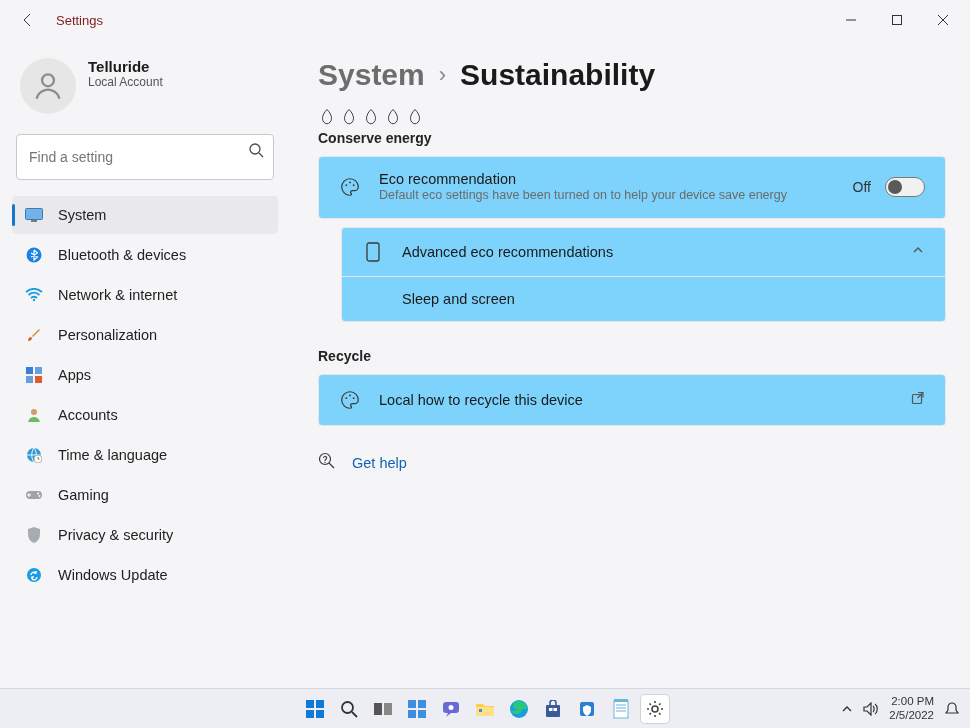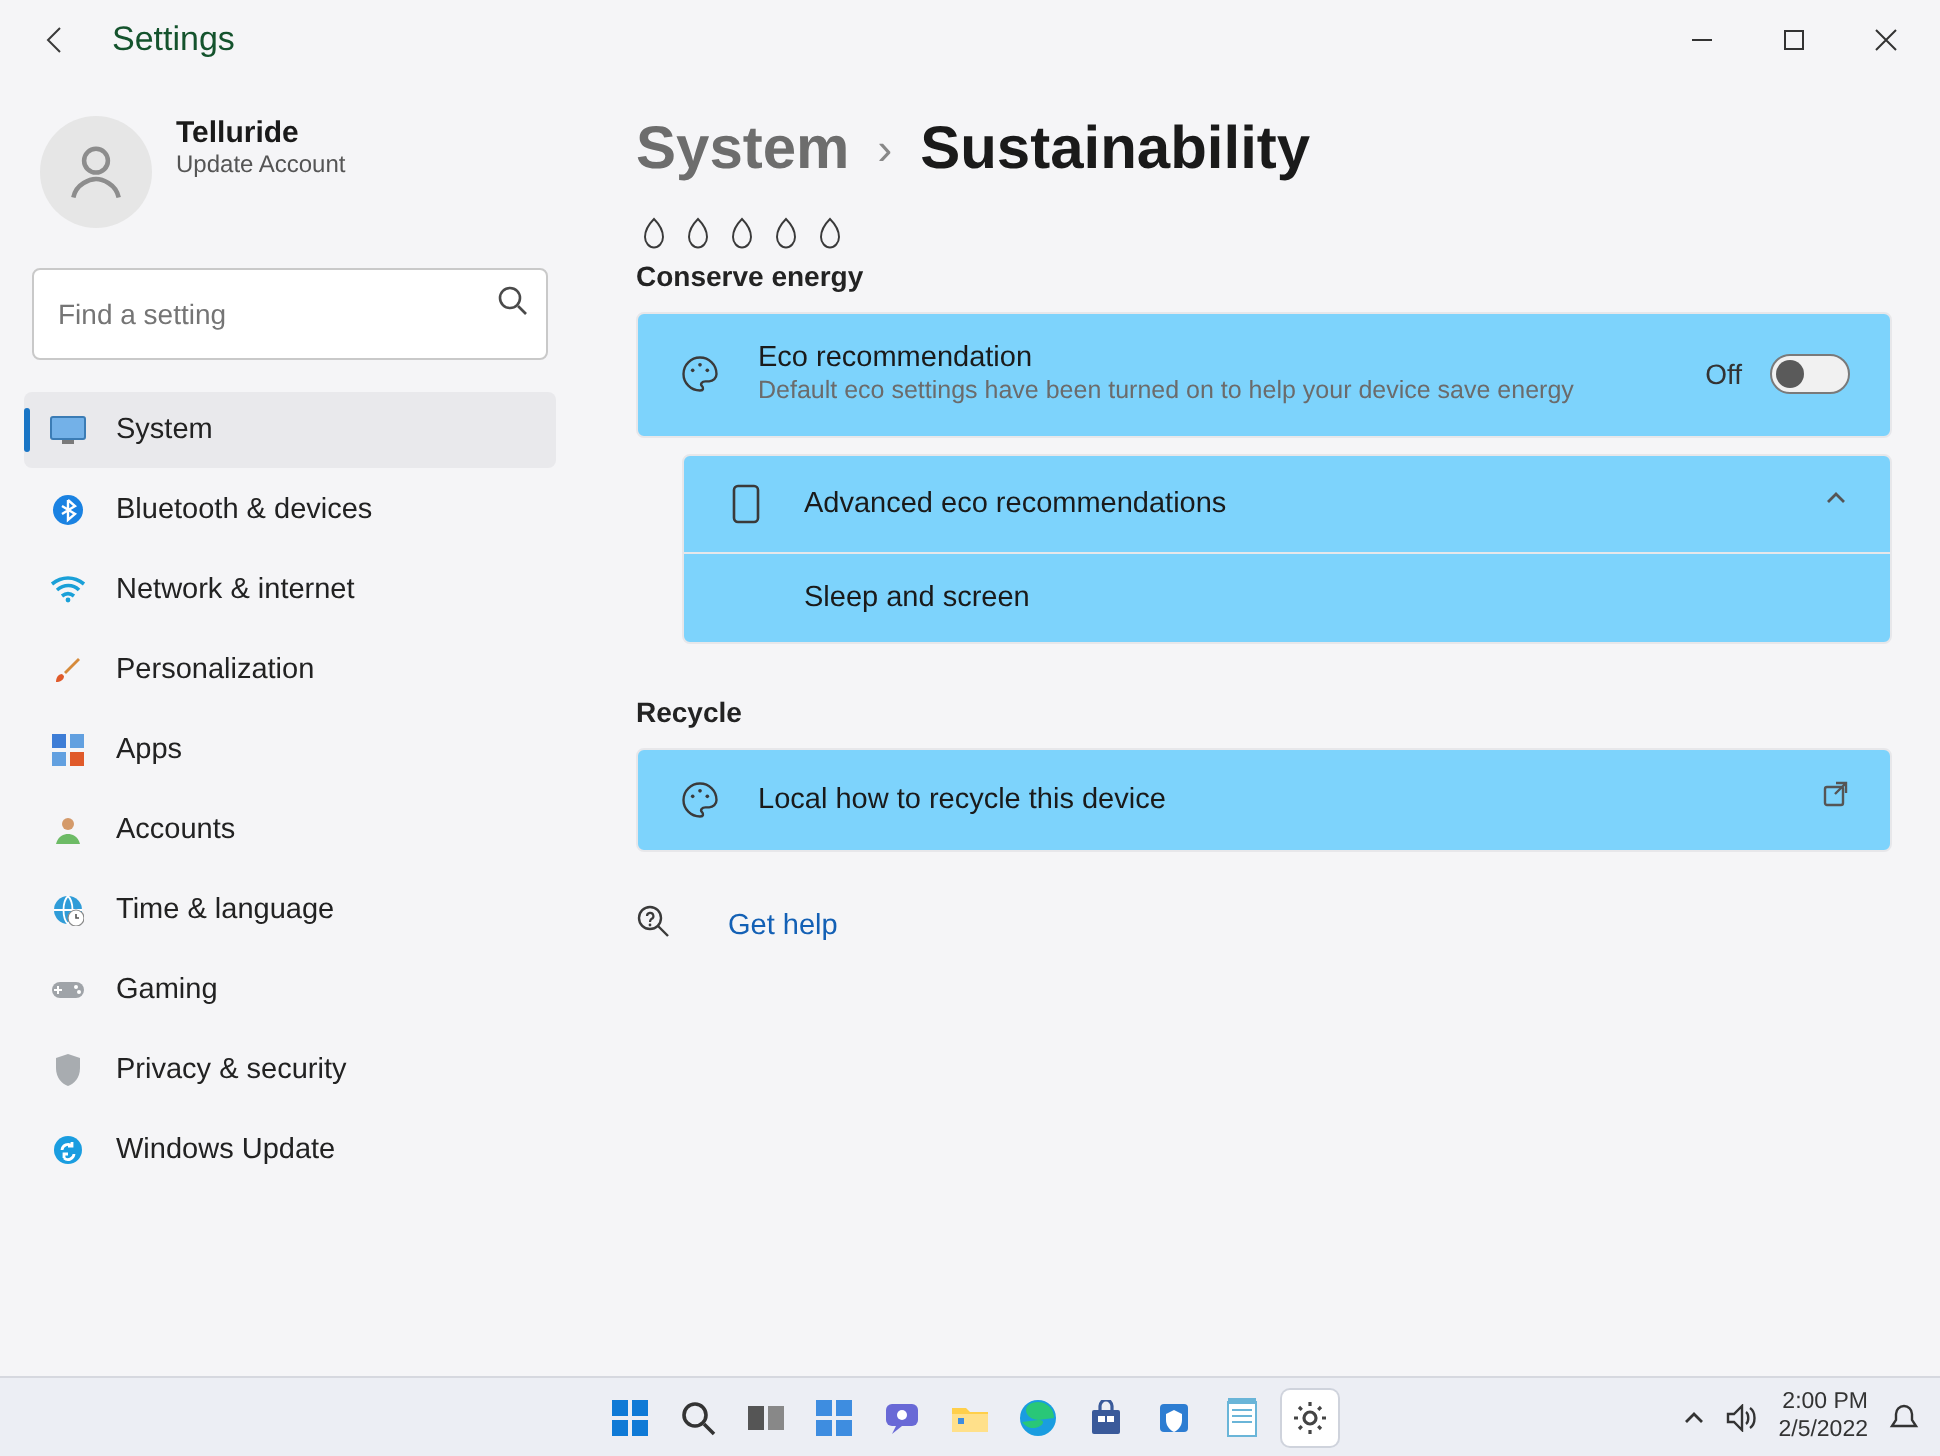--- a/index.html
+++ b/index.html
@@ -2,21 +2,21 @@
 <html><head>
 <meta charset="utf-8">
 <style>
 * { box-sizing: border-box; margin: 0; padding: 0; font-family: "Segoe UI", sans-serif; }
 html, body { width: 970px; height: 728px; background: #f5f5f7; overflow: hidden; }
 
 .window { width: 970px; height: 688px; background: #f5f5f7; display: flex; flex-direction: column; }
 
 .titlebar { height: 40px; display: flex; align-items: center; padding: 0 4px; }
 .back-btn { width: 32px; height: 32px; display:flex; align-items:center; justify-content:center; border-radius:4px; margin-left:8px; }
-.title { font-size: 17px; color:#14532d; margin-left:12px; }
+.title { font-size: 13px; color:#7f1d1d; margin-left:12px; }
 .winctrls { margin-left:auto; display:flex; }
 .winctrl { width:46px; height:32px; display:flex; align-items:center; justify-content:center; }
 
 .body { flex:1; display:flex; }
 
 
 .sidebar { width: 290px; padding: 12px 12px 12px 12px; }
 .account { display:flex; padding: 6px 8px 14px; }
 .avatar { width:56px; height:56px; border-radius:50%; background:#e6e6e6; display:flex; align-items:center; justify-content:center; margin-right:12px; }
 .acct-name { font-size:15px; font-weight:600; color:#1a1a1a; }
@@ -55,21 +55,21 @@
 .toggle-label { font-size:14px; color:#333; margin-right:4px;}
 .toggle { width:40px; height:20px; border-radius:10px; border:1px solid #7a7a7a; background:#f1f1f1; position:relative; }
 .toggle::after { content:""; position:absolute; left:2px; top:2px; width:14px; height:14px; border-radius:50%; background:#5a5a5a; }
 .chev { color:#555; }
 .ext { color:#555; }
 
 .subrow { padding:14px 20px 14px 60px; font-size:14.5px; color:#1a1a1a; }
 
 .section-label.recycle { margin-top:26px; }
 
-.help { display:flex; align-items:center; gap:28px; margin-top:26px; }
+.help { display:flex; align-items:center; gap:16px; margin-top:26px; }
 .help-link { color:#1360b5; font-size:14.5px; }
 
 
 .taskbar { width:970px; height:40px; background:#eceef4; border-top:1px solid #d6d8df; display:flex; align-items:center; }
 .tb-center { position:absolute; left:50%; transform:translateX(-50%); display:flex; gap:6px; }
 .tb-icon { width:28px; height:28px; border-radius:4px; display:flex; align-items:center; justify-content:center; }
 .tb-icon.active { background:#fff; box-shadow:0 0 0 1px #cfd3dc; }
 .tray { margin-left:auto; display:flex; align-items:center; gap:10px; padding-right:10px; font-size:11.5px; color:#333; }
 .tray .clock { text-align:right; line-height:1.2; }
 .tray svg { display:block; }
@@ -108,21 +108,21 @@
     <div class="sidebar">
       <div class="account">
         <div class="avatar">
           <svg width="34" height="34" viewBox="0 0 24 24">
               <circle cx="12" cy="8" r="4.2" fill="none" stroke="#8d8d8d" stroke-width="1.6"></circle>
               <path d="M4 21c1-5 6-6.5 8-6.5s7 1.5 8 6.5" fill="none" stroke="#8d8d8d" stroke-width="1.6"></path>
             </svg>
         </div>
         <div>
           <div class="acct-name">Telluride</div>
-          <div class="acct-sub">Update Account</div>
+          <div class="acct-sub">Local Account</div>
         </div>
       </div>
 
       <div class="search">
         <input type="text" placeholder="Find a setting" style="">
         <span class="search-icon">
           <svg width="16" height="16" viewBox="0 0 16 16">
               <circle cx="7" cy="7" r="5" fill="none" stroke="#4a4a4a" stroke-width="1.3"></circle>
               <line x1="11" y1="11" x2="15" y2="15" stroke="#4a4a4a" stroke-width="1.3"></line>
             </svg>

